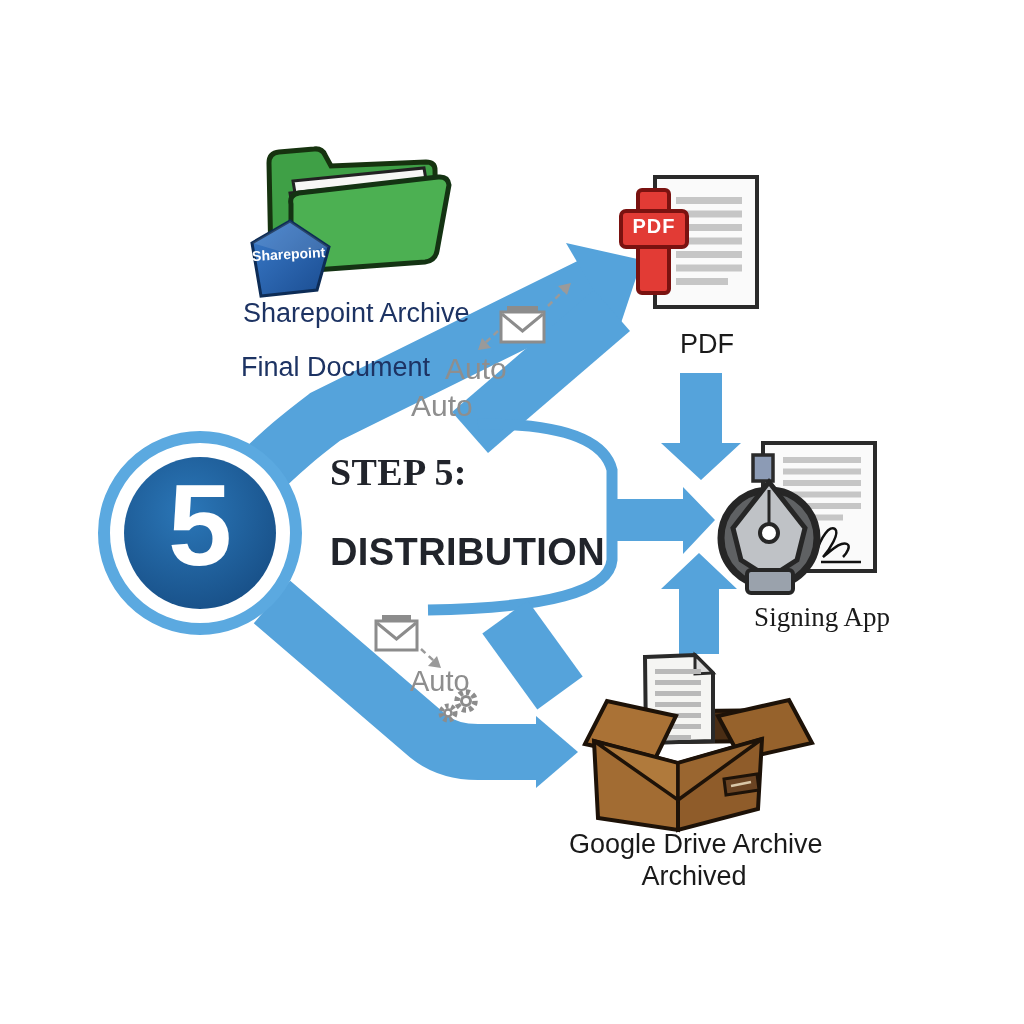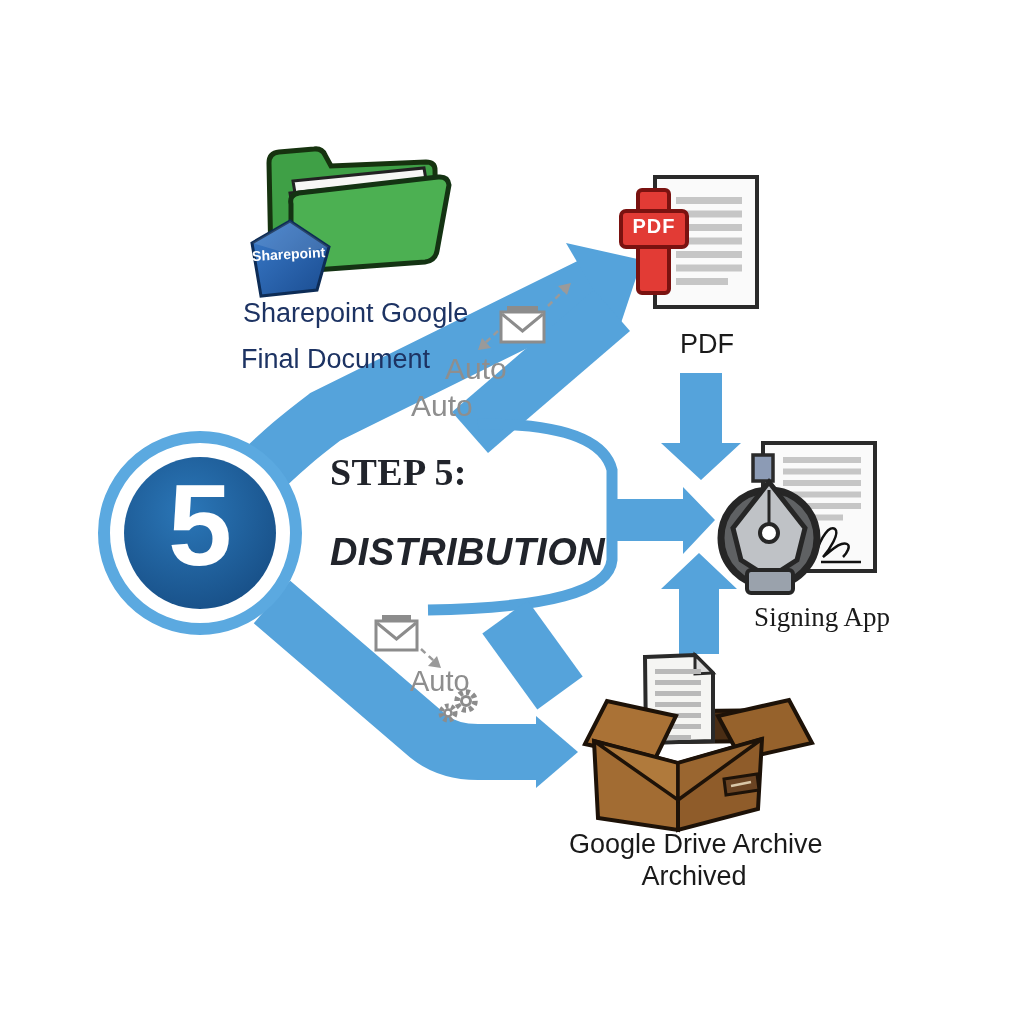--- a/index.html
+++ b/index.html
@@ -174,25 +174,25 @@
       <circle cx="466" cy="701" r="9" stroke-width="5.5" stroke-dasharray="4 3"></circle>
       <circle cx="466" cy="701" r="4.5" stroke-width="3"></circle>
       <circle cx="448" cy="713" r="7" stroke-width="5" stroke-dasharray="3.4 2.6"></circle>
       <circle cx="448" cy="713" r="3.5" stroke-width="2.5"></circle>
     </g>
   </svg>
 
   <div class="lbl t-five">5</div>
 
   <div class="lbl t-step" style="top:453px;font-family:Liberation Serif, serif;">STEP 5:</div>
-  <div class="lbl t-step" style="top:533px;font-style:italic;">DISTRIBUTION</div>
+  <div class="lbl t-step" style="top:533px;">DISTRIBUTION</div>
 
   <div class="lbl t-badge-sp">Sharepoint</div>
-  <div class="lbl t-navy" style="left:243px;top:298px;">Sharepoint Google</div>
-  <div class="lbl t-navy" style="left:241px;top:344px;">Final Document</div>
+  <div class="lbl t-navy" style="left:243px;top:298px;">Sharepoint Archive</div>
+  <div class="lbl t-navy" style="left:241px;top:352px;">Final Document</div>
 
   <div class="lbl t-badge-pdf">PDF</div>
   <div class="lbl t-node t-center" style="left:657px;top:329px;width:100px;">PDF</div>
 
   <div class="lbl t-node t-center" style="left:742px;top:602px;width:160px;font-family:Liberation Serif, serif;">Signing App</div>
 
   <div class="lbl t-node t-center" style="left:569px;top:829px;width:250px;">Google Drive Archive</div>
   <div class="lbl t-node t-center" style="left:569px;top:861px;width:250px;">Archived</div>
 
   <div class="lbl t-auto" style="left:445px;top:352px;">Auto</div>

